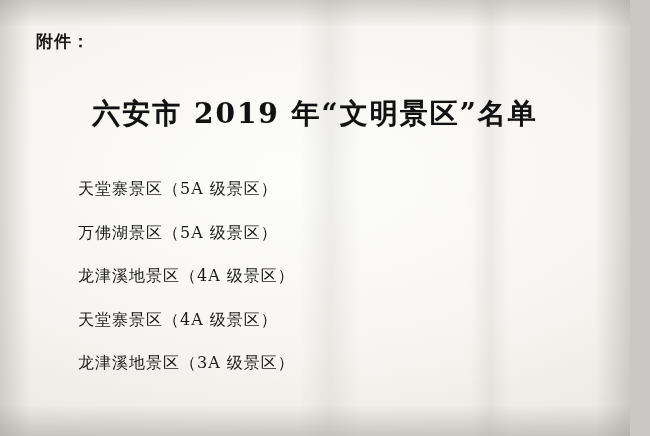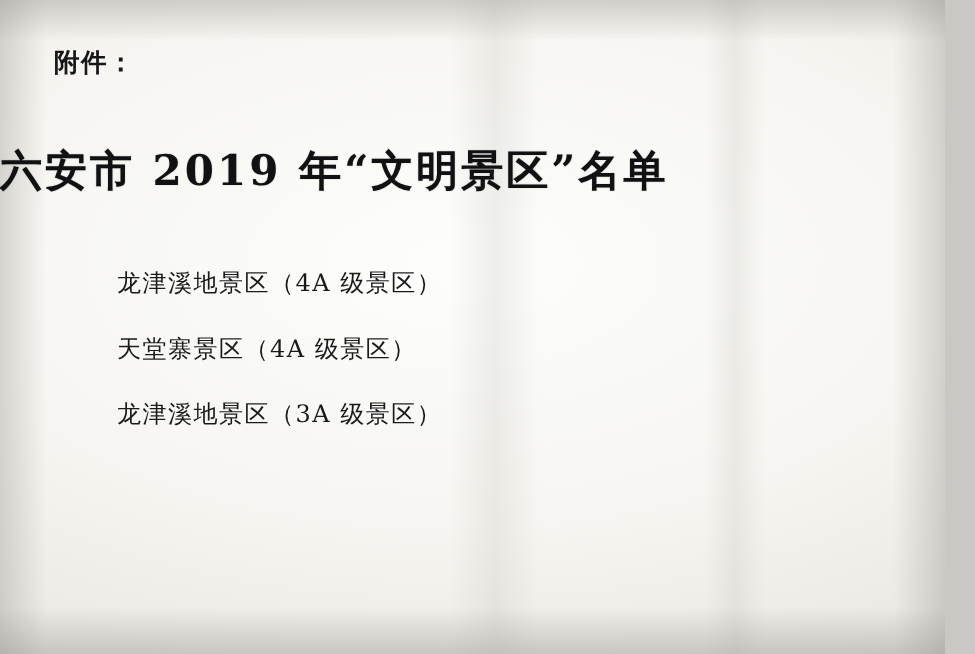--- a/index.html
+++ b/index.html
@@ -64,21 +64,21 @@
     letter-spacing: 1px;
     color: #17171a;
     font-family: "DejaVu Serif", serif;
   }
 
   .doc-title {
     position: absolute;
     left: 0;
     right: 0;
     top: 95px;
-    text-align: left;
+    text-align: center;
     font-size: 28px;
     font-weight: bold;
     letter-spacing: 2px;
     color: #111114;
     font-family: "DejaVu Serif", serif;
     text-shadow: 0 0 1px rgba(0,0,0,0.25);
   }
 
   .list {
     position: absolute;
@@ -106,17 +106,19 @@
   <div class="shade-left"></div>
   <div class="shade-right"></div>
   <div class="crease c1"></div>
   <div class="crease c2"></div>
 
   <div class="attachment-label">附件：</div>
 
   <div class="doc-title">六安市 2019 年“文明景区”名单</div>
 
   <div class="list">
+    <div class="list-item">天堂寨景区（5A 级景区）</div>
+    <div class="list-item">万佛湖景区（5A 级景区）</div>
     <div class="list-item">龙津溪地景区（4A 级景区）</div>
     <div class="list-item">天堂寨景区（4A 级景区）</div>
     <div class="list-item">龙津溪地景区（3A 级景区）</div>
   </div>
 </div>
 
 </body></html>

